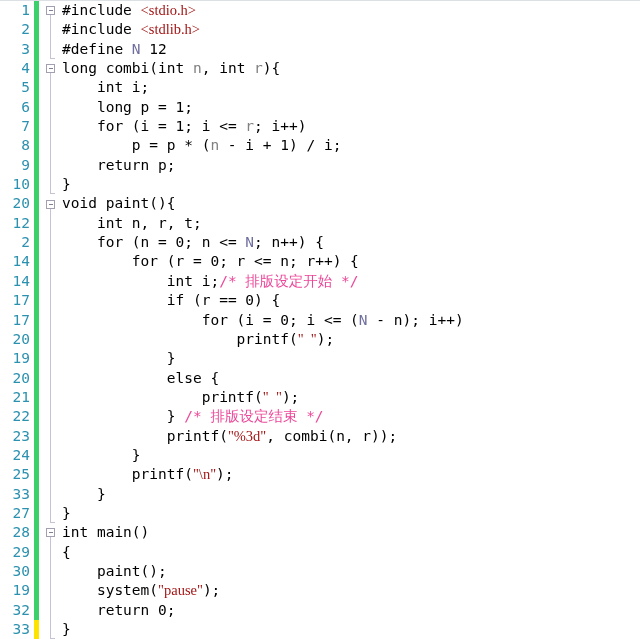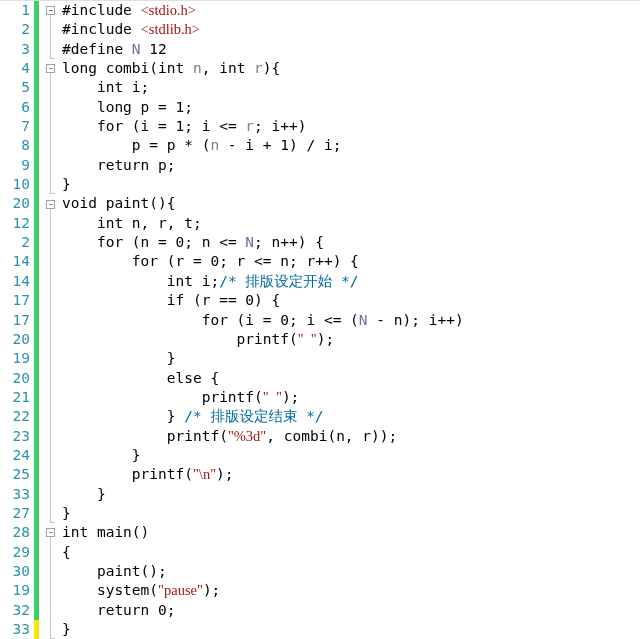--- a/index.html
+++ b/index.html
@@ -103,21 +103,21 @@
   }
   .codearea .row {
     height: 19.35px;
     white-space: pre;
     color: #000000;
   }
 
   
   .kw   { color: #000000; }   
   .str  { color: #a31515; font-family: Liberation Serif, serif; }   
-  .cmt  { color: #0369a1; }   
+  .cmt  { color: #ec4899; }   
   .idn  { color: #808080; }   
   .mac  { color: #6f6f9f; }   
   .pp   { color: #000000; text-align: center; }   
   .pln  { color: #000000; }
 </style>
 </head>
 <body>
 
 <div id="editor">
 

